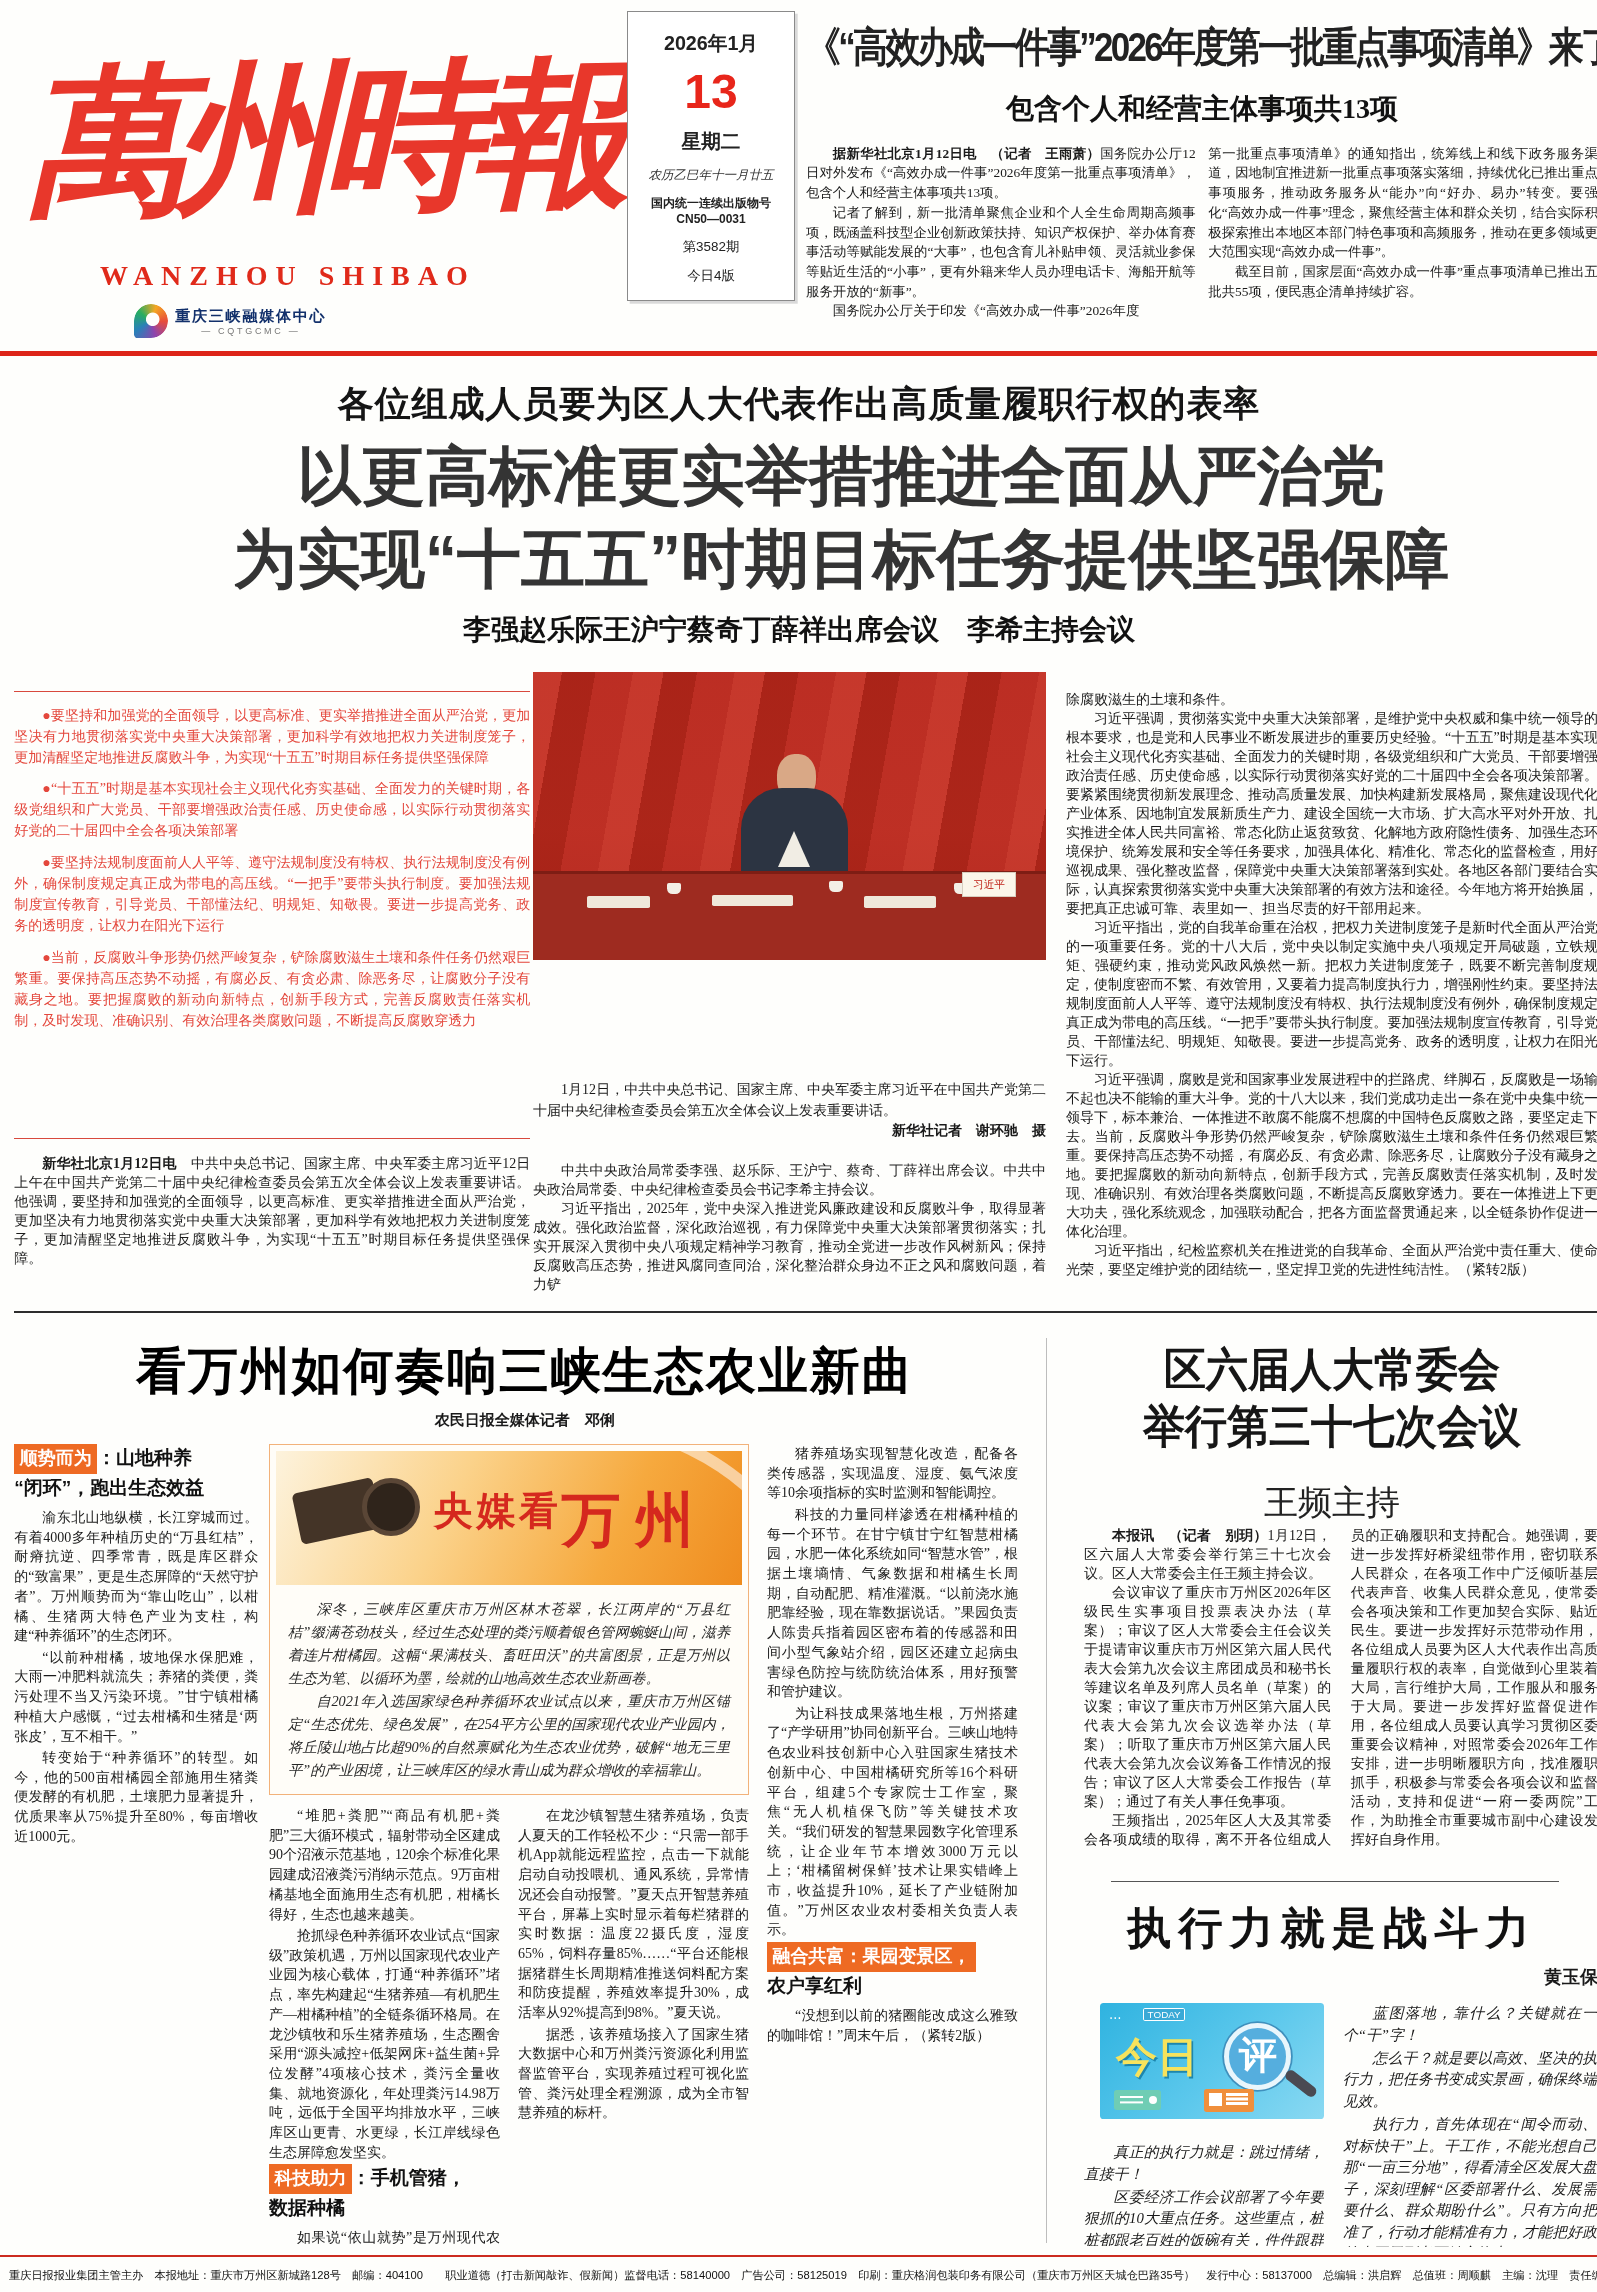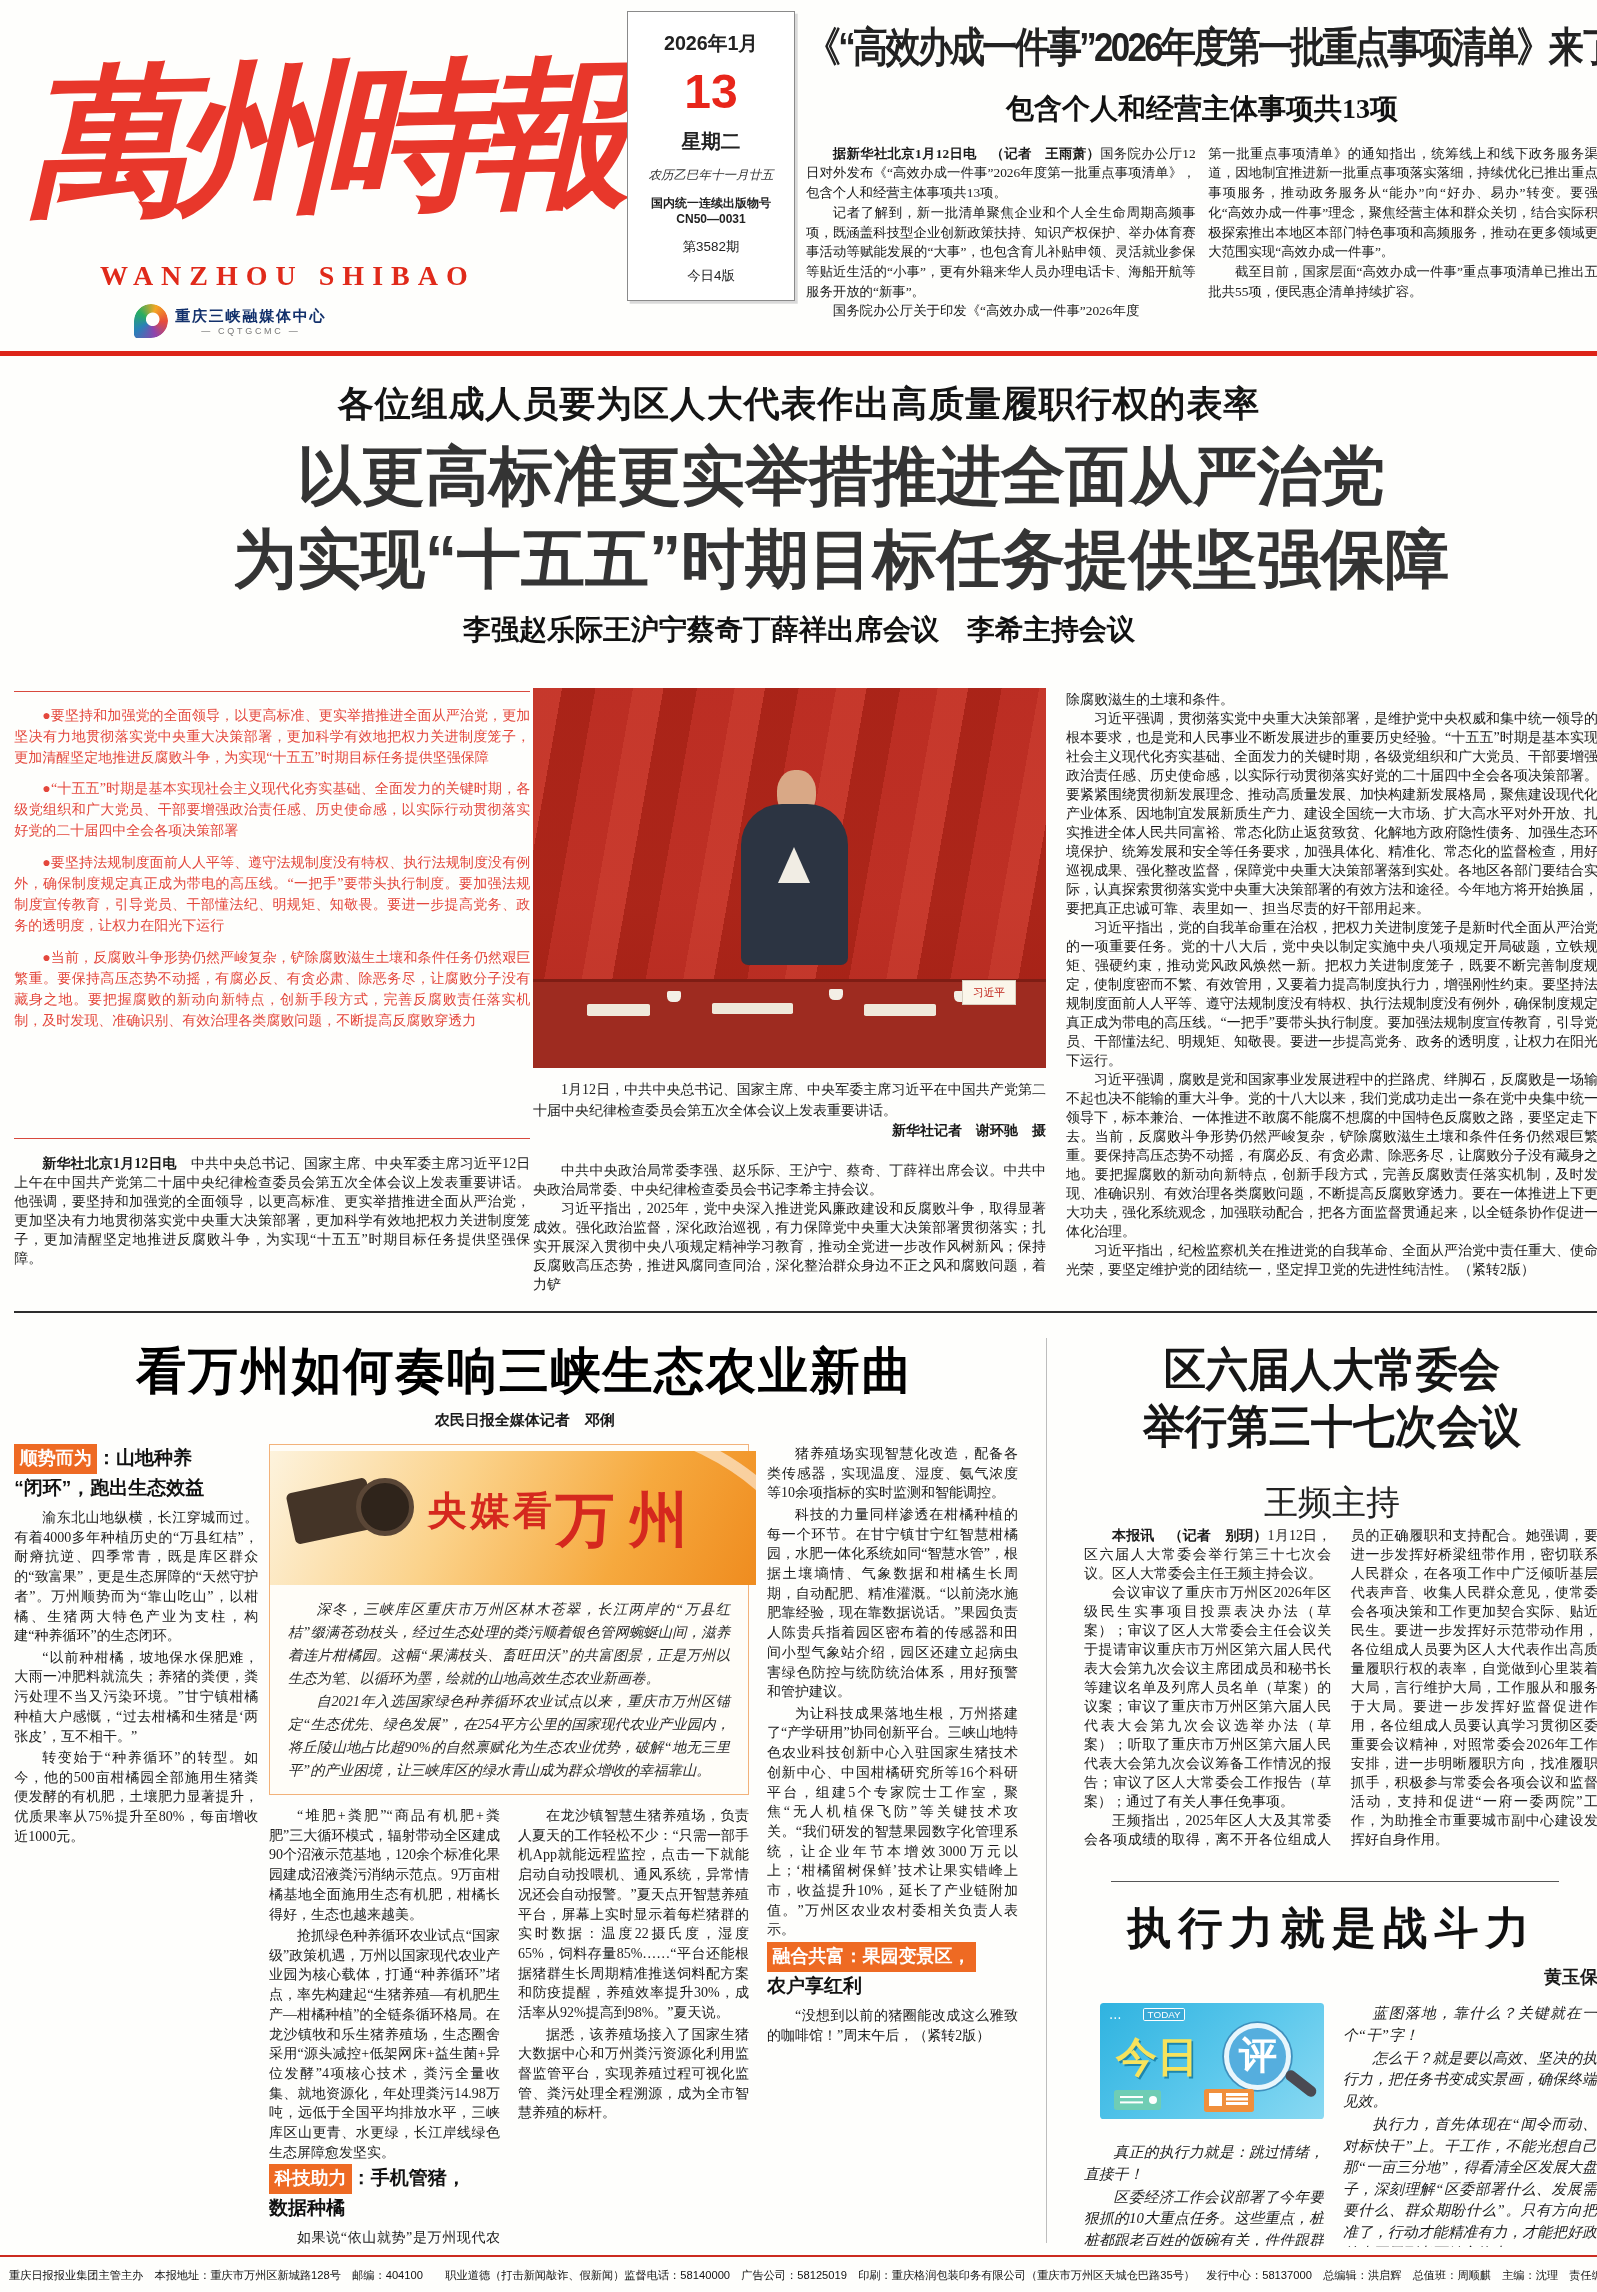--- a/index.html
+++ b/index.html
@@ -51,21 +51,21 @@
   .bh1{top:433px;}
   .bh2{top:516px;}
   .deck{left:0;top:611px;width:1598px;text-align:center;font-size:28px;font-weight:bold;color:#111;}
   
   .bulletbox{left:14.3px;top:691px;width:516px;height:448px;border-top:1.8px solid #d8493d;
              border-bottom:1.8px solid #d8493d;color:#e4473c;font-size:14px;line-height:21px;
              padding-top:12.5px;box-sizing:border-box;overflow:hidden;}
   .bulletbox p{text-indent:2em;margin-bottom:10.7px;}
   .leftpara{left:14.3px;top:1154px;width:516px;font-size:14px;line-height:19px;height:152px;overflow:hidden;}
   .leftpara p{text-indent:2em;}
-  .photo{left:533px;top:688px;width:513px;height:380px;overflow:hidden;
+  .photo{left:533px;top:672px;width:513px;height:288px;overflow:hidden;
          background:linear-gradient(180deg,#b5271f 0%,#c23328 55%,#a7241c 75%,#8f1d16 100%);}
   .flagfold{position:absolute;top:0;height:296px;width:140%;left:-20%;
      background:repeating-linear-gradient(100deg,#c93b2e 0 30px,#a82317 30px 63px,#bd2f24 63px 100px);opacity:.85;}
   .ph-desk{position:absolute;left:0;bottom:0;width:100%;height:86px;background:#9e2b20;border-top:3.6px solid #7e1d14;}
   .ph-paper{position:absolute;background:#efe8da;border-radius:1.8px;}
   .ph-cup{position:absolute;width:14.3px;height:10.7px;background:#f3efe6;border-radius:1.8px 1.8px 5.4px 5.4px;}
   .ph-figure{position:absolute;left:208px;top:116px;width:107px;height:161px;background:#2c3442;
              border-radius:41px 41px 7.2px 7.2px;}
   .ph-head{position:absolute;left:244px;top:82px;width:39px;height:47px;background:#d9a886;border-radius:45%;}
   .ph-shirt{position:absolute;left:245px;top:159px;width:32px;height:36px;background:#f1ede4;
@@ -87,21 +87,21 @@
   .farm-byline{left:14.3px;top:1411px;width:1021px;text-align:center;font-size:15px;font-weight:bold;
                font-family:"Liberation Sans",sans-serif;}
   .fcol{font-size:14px;line-height:19.7px;overflow:hidden;}
   .fcol p{text-indent:2em;margin-bottom:1.8px;}
   .tagline{font-family:"Liberation Sans",sans-serif;font-weight:900;font-size:19px;color:#111;
            line-height:27px;margin-bottom:7.2px;text-indent:0 !important;}
   .tagchip{display:inline-block;background:#ee6a23;color:#fff;padding:0.9px 5.4px 1.8px 5.4px;font-size:18px;}
   .col1{left:14.3px;top:1444px;width:244px;height:800px;}
   .cqbox{left:269px;top:1444px;width:480px;height:351px;border:0.9px solid #f2b27a;background:#fffdf8;box-sizing:border-box;}
   .cqbanner{position:relative;width:466px;height:134px;margin:6.3px auto 0 auto;overflow:hidden;
-            background:linear-gradient(115deg,#fdf3dd 0%,#fbd28a 38%,#f6a93e 72%,#ef8c1f 100%);padding-left:20px;}
+            background:linear-gradient(115deg,#fdf3dd 0%,#fbd28a 38%,#f6a93e 72%,#ef8c1f 100%);}
   .cam-body{position:absolute;left:19.7px;top:34px;width:82px;height:52px;background:#443427;border-radius:5.4px;transform:rotate(-12deg);}
   .cam-lens{position:absolute;left:86px;top:27px;width:48px;height:48px;background:#2f241b;border-radius:50%;
             border:5.4px solid #5a4636;}
   .swoosh{position:absolute;right:-54px;top:-36px;width:376px;height:197px;border:12.5px solid rgba(255,255,255,.55);
           border-radius:50%;border-color:rgba(255,255,255,.55) transparent transparent transparent;transform:rotate(14deg);}
   .cq-title{position:absolute;left:134px;top:30px;width:322px;text-align:center;color:#d5281e;font-weight:900;
             font-family:"Liberation Serif",serif;}
   .cq-small{font-size:39px;vertical-align:16px;letter-spacing:3.6px;}
   .cq-big{font-size:59px;letter-spacing:14.3px;}
   .cq-text{padding:12.5px 18px;font-size:14.3px;line-height:23px;font-style:italic;color:#272727;}

